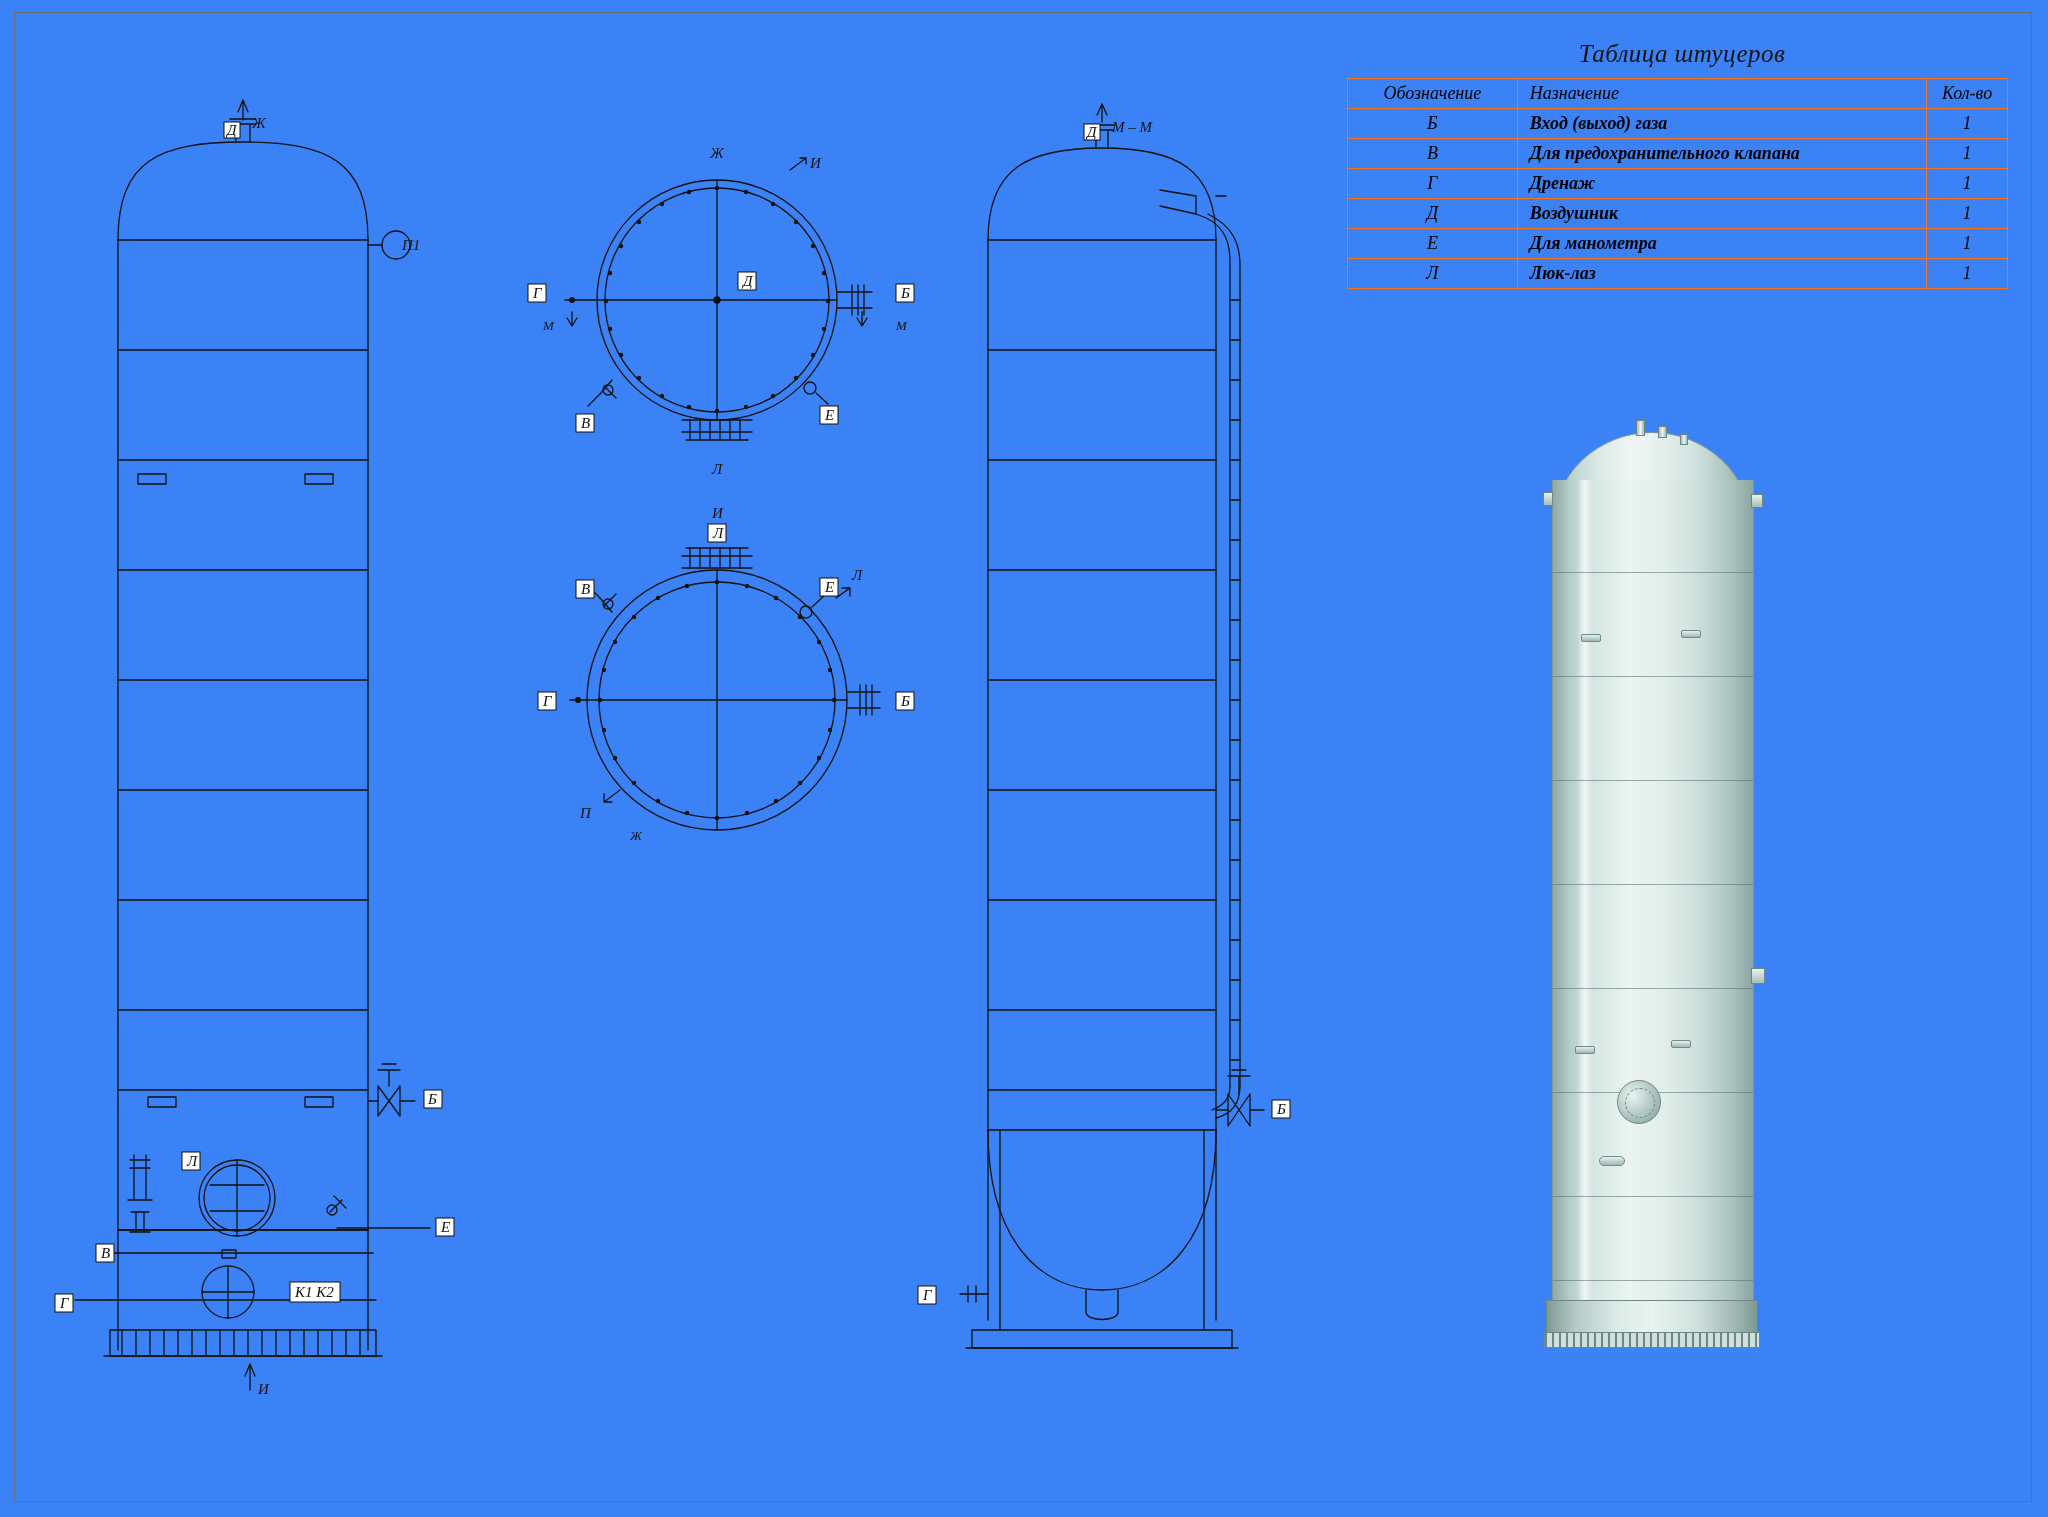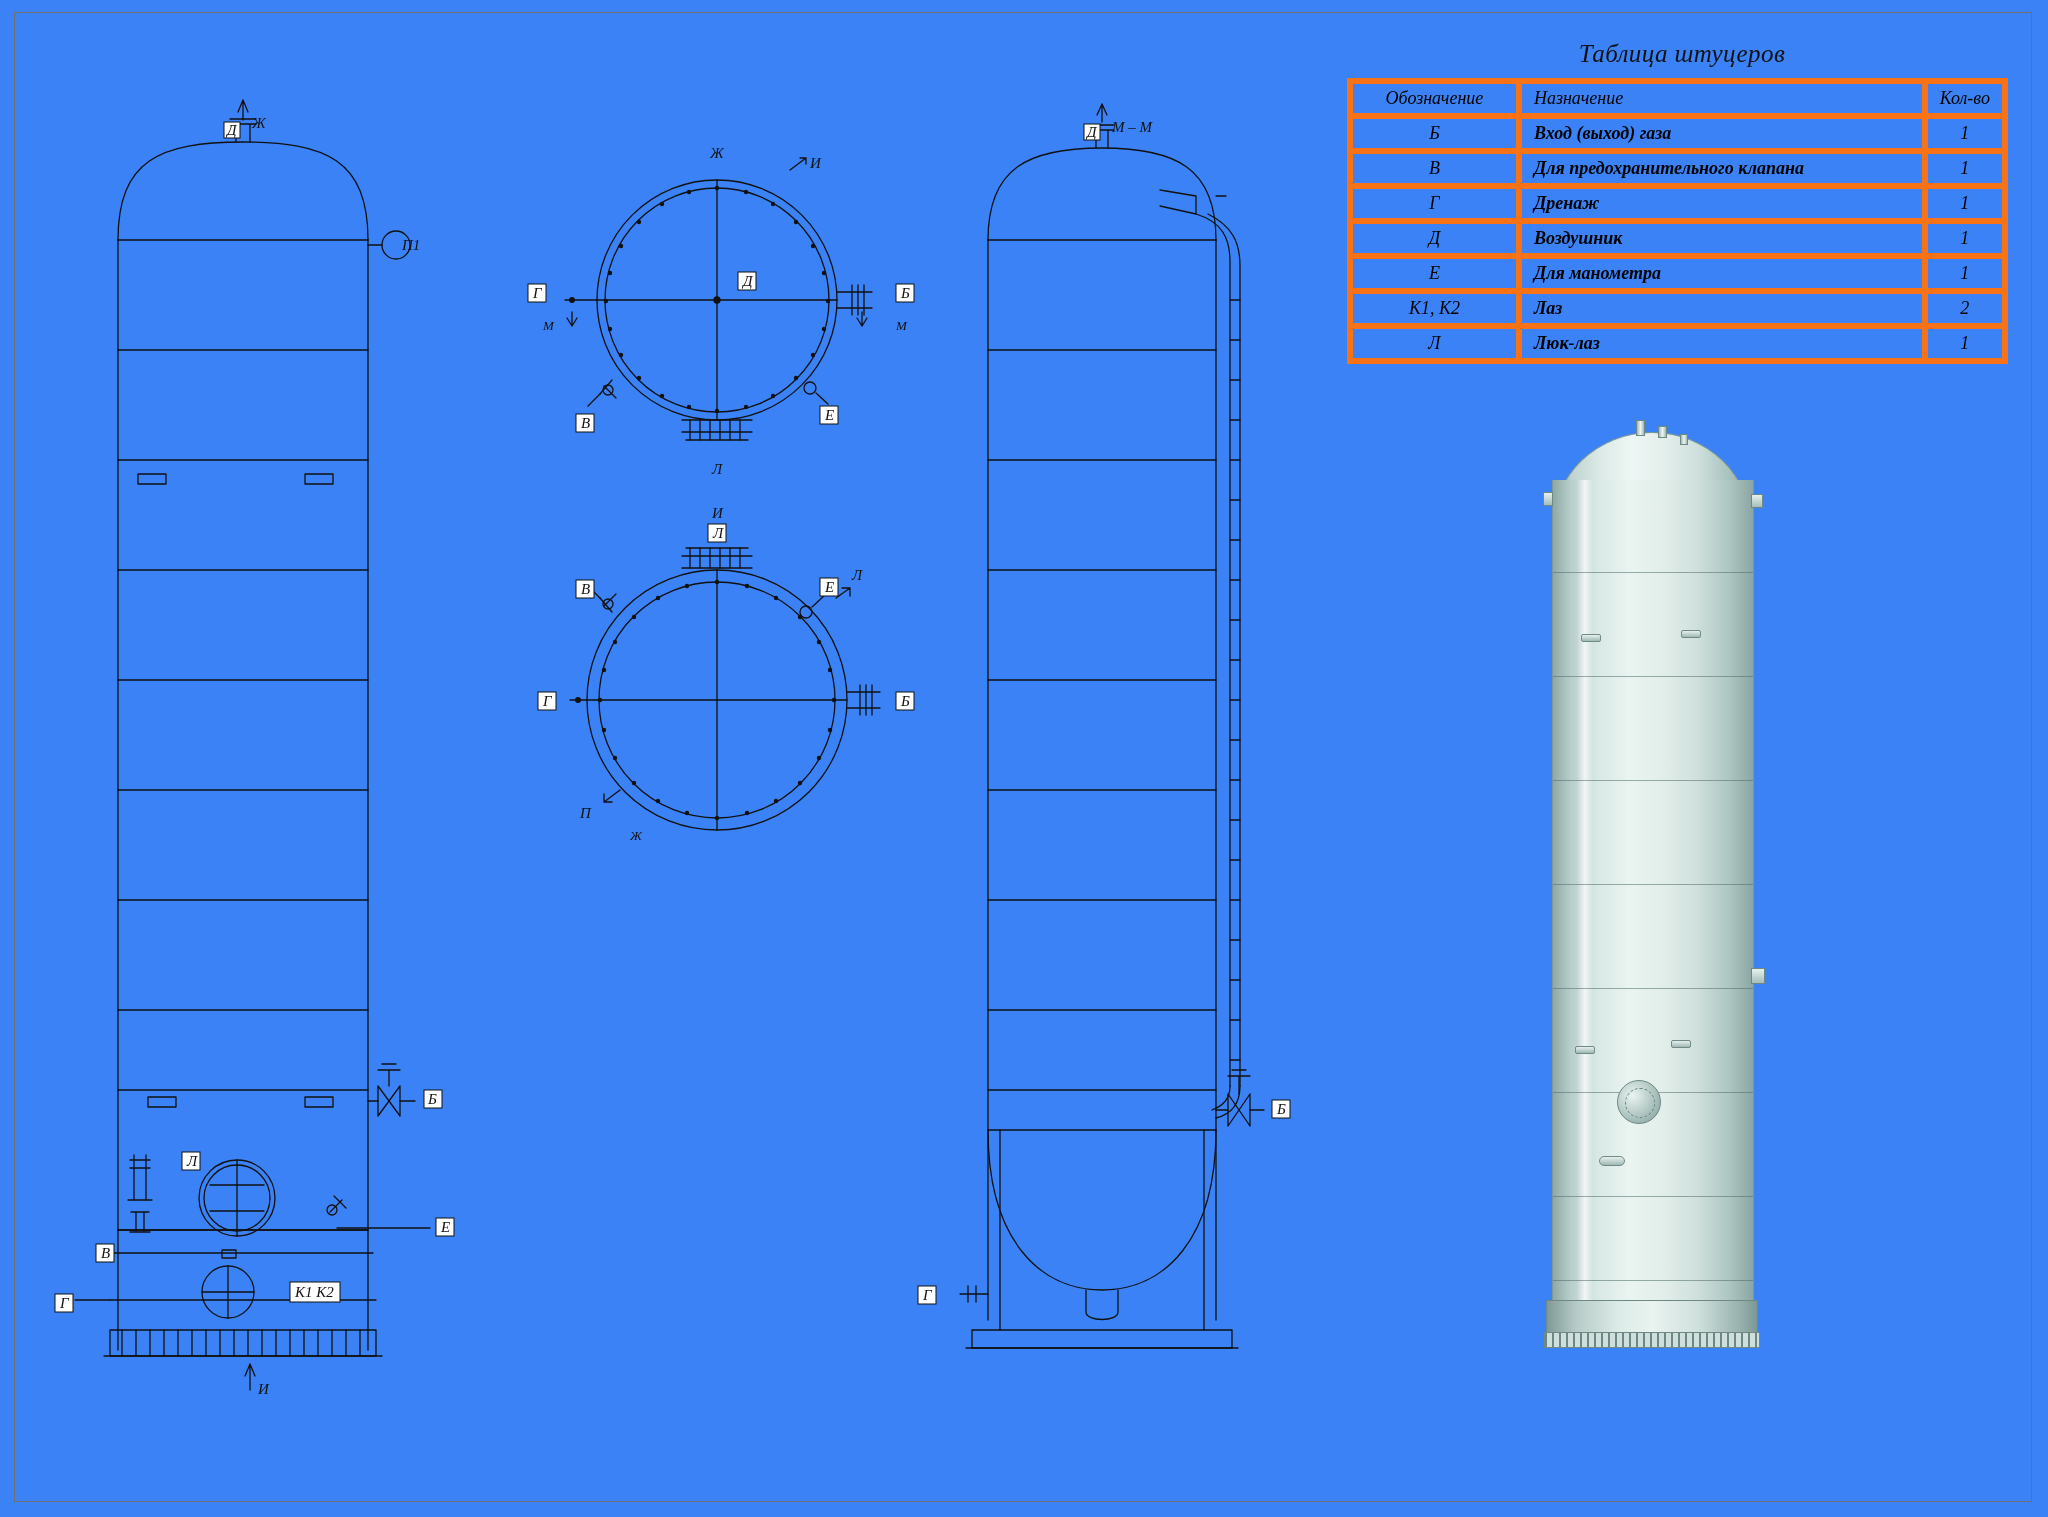--- a/index.html
+++ b/index.html
@@ -48,21 +48,21 @@
   }
   table.nozzles {
     border-collapse: collapse;
     width: 661px;
     margin-left: 5px;
     font-family: "Liberation Serif", serif;
     font-style: italic;
     font-size: 18px;
   }
   table.nozzles th, table.nozzles td {
-    border: 6px solid #f97316;
+    border: 1px solid #f97316;
     padding: 4px 6px;
     height: 27px;
     box-sizing: border-box;
   }
   table.nozzles th {
     font-weight: normal;
     text-align: center;
   }
   .col-desig { width: 170px; text-align: center; }
   .col-purp  { width: 410px; text-align: left; padding-left: 12px !important; font-weight: bold; }
@@ -253,25 +253,20 @@
         </tr>
         <tr>
           <td class="col-desig">Д</td>
           <td class="col-purp">Воздушник</td>
           <td class="col-qty">1</td>
         </tr>
         <tr>
           <td class="col-desig">Е</td>
           <td class="col-purp">Для манометра</td>
           <td class="col-qty">1</td>
-        </tr>
-        <tr>
-          <td class="col-desig">К1, К2</td>
-          <td class="col-purp">Лаз</td>
-          <td class="col-qty">2</td>
         </tr>
         <tr>
           <td class="col-desig">Л</td>
           <td class="col-purp">Люк-лаз</td>
           <td class="col-qty">1</td>
         </tr>
       </tbody>
     </table>
   </div>
 

